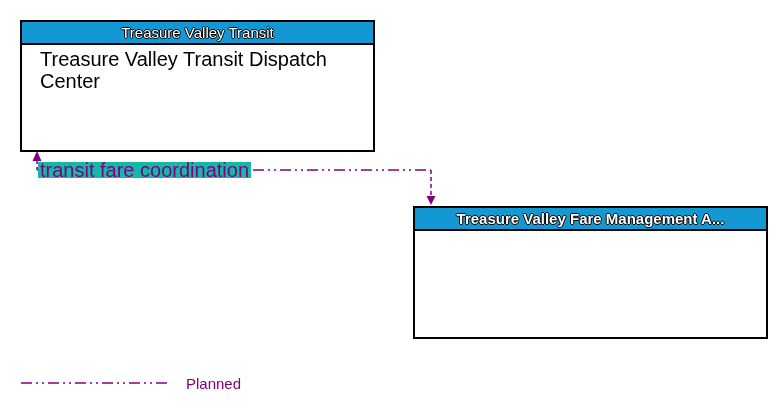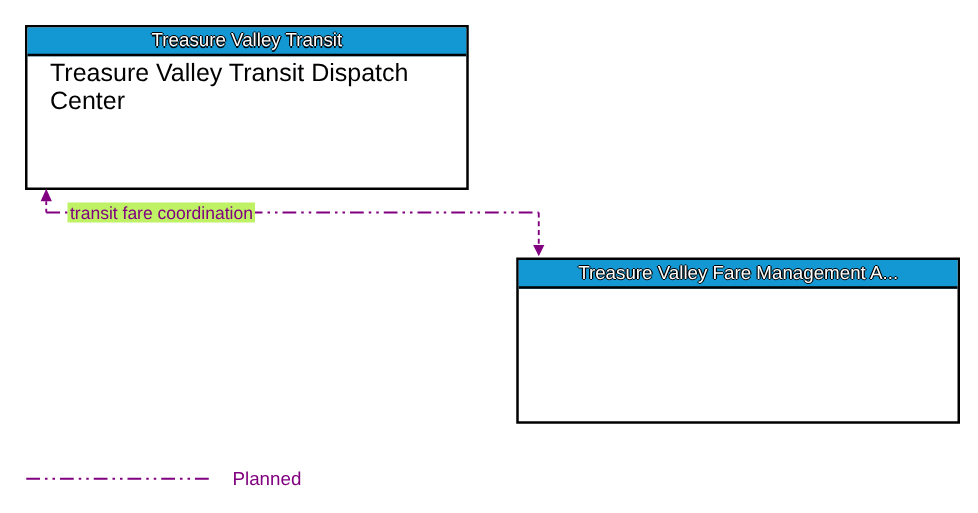--- a/index.html
+++ b/index.html
@@ -42,36 +42,36 @@
   }
   .el-box .bdy {
     color: var(--body-text);
     font-size: 20px;
     line-height: 22px;
     text-align: left;
     padding: 3px 18px 0 18px;
   }
 
   #box1 { left: 20px; top: 20px; width: 355px; height: 132px; }
-  #box2 { left: 413px; top: 206px; width: 355px; height: 133px; }
+  #box2 { left: 413px; top: 206px; width: 355px; height: 133px; font-weight: bold; }
 
   svg.overlay {
     position: absolute;
     left: 0; top: 0;
     width: 782px; height: 410px;
     pointer-events: none;
   }
 
   .flow-label {
     position: absolute;
-    left: 54px;
+    left: 38px;
     top: 162px;
-    background: #bef264;
+    background: #14b8a6;
     color: var(--connector);
-    font-size: 14px;
+    font-size: 20px;
     line-height: 16px;
     padding: 0 2px;
     white-space: nowrap;
   }
 
   .legend-label {
     position: absolute;
     left: 186px;
     top: 375px;
     color: var(--connector);

